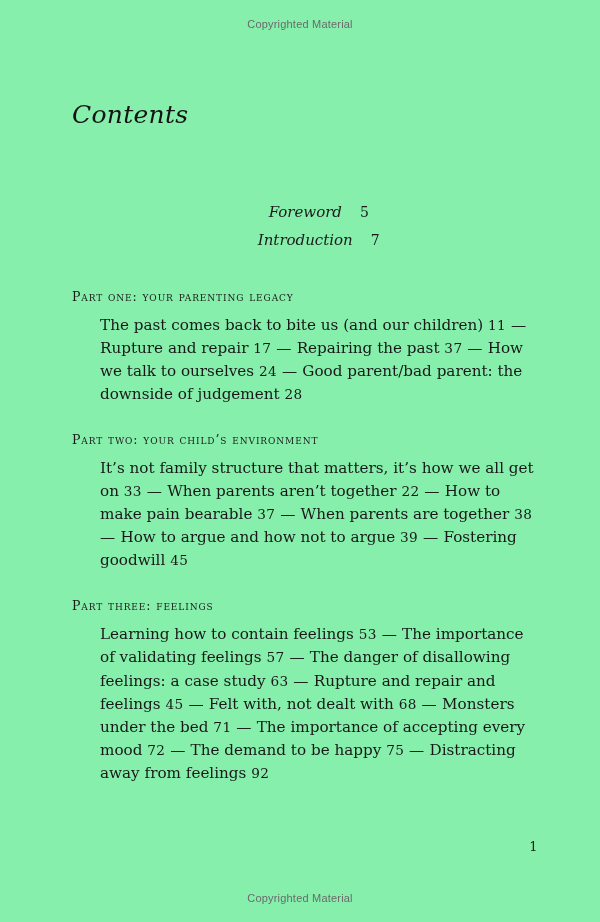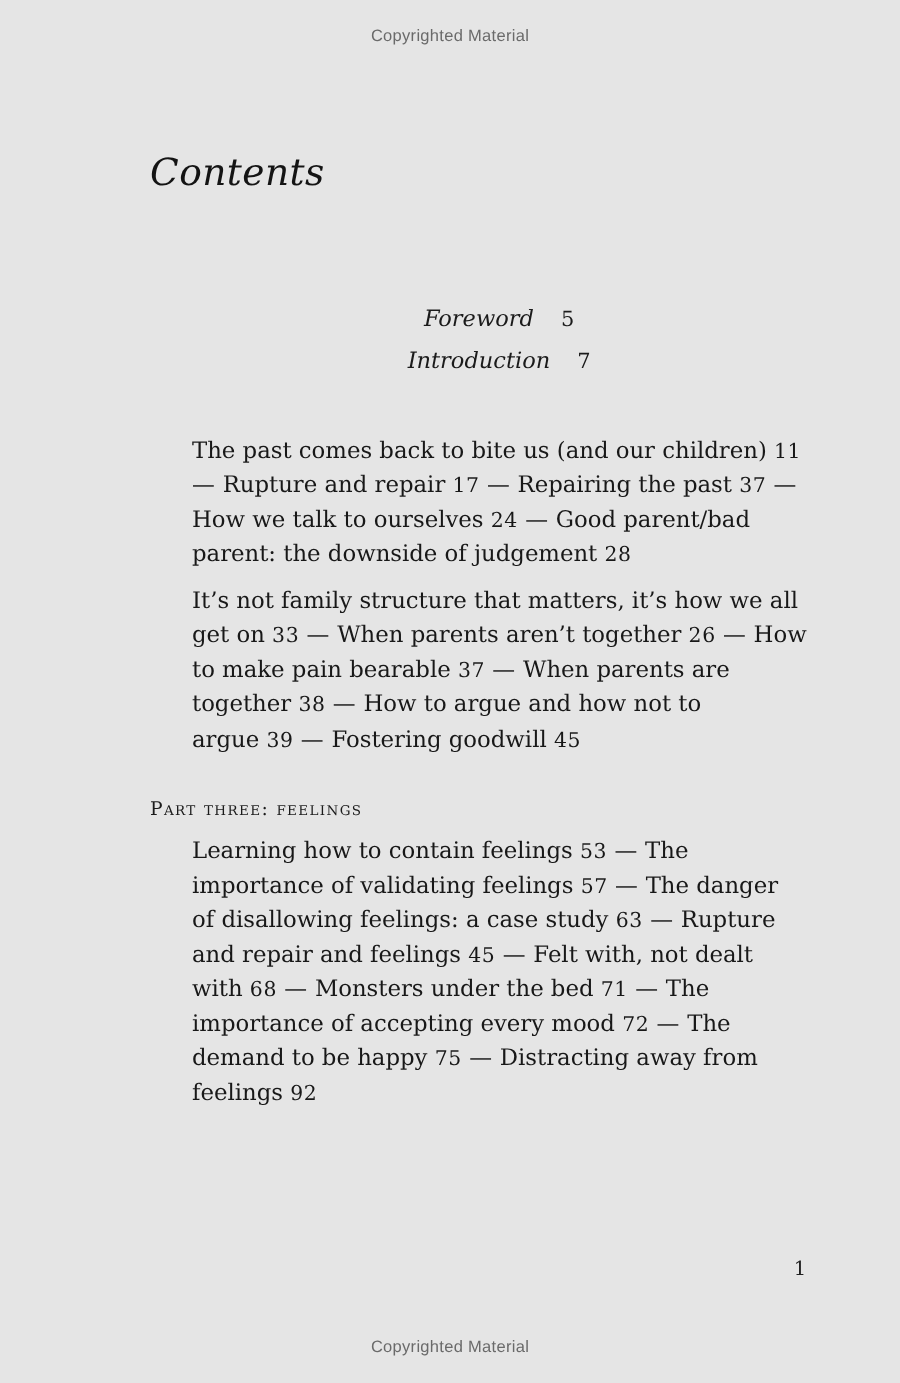--- a/index.html
+++ b/index.html
@@ -12,42 +12,41 @@
     height: 922px;
     position: relative;
     font-family: "Liberation Serif", serif;
     color: #1b1b1b;
     overflow: hidden;
   }
 
   .page {
     position: absolute;
     inset: 0;
-    background: #e5e5e5;
+    background: #86efac;
   }
 
   .watermark {
     position: absolute;
     left: 0;
     right: 0;
     text-align: center;
     font-family: "Liberation Sans", sans-serif;
     font-size: 11px;
     letter-spacing: 0.2px;
     color: #6a6a6a;
   }
   .watermark.top { top: 18px; }
   .watermark.bottom { bottom: 18px; }
 
   .content {
     position: absolute;
     left: 72px;
     right: 62px;
     top: 100px;
-    margin-left: 28px;
   }
 
   .title {
     font-family: "DejaVu Serif", serif;
     font-style: italic;
     font-size: 25px;
     font-weight: 400;
     letter-spacing: 0.3px;
     margin: 0 0 70px 0;
     color: #141414;
@@ -127,38 +126,40 @@
     <div class="front-matter">
       <div class="fm-row">
         <span>Foreword</span><span class="fm-page">5</span>
       </div>
       <div class="fm-row">
         <span>Introduction</span><span class="fm-page">7</span>
       </div>
     </div>
 
     <div class="part">
+      <div class="part-head">PART ONE: YOUR PARENTING LEGACY</div>
       <div class="entries">
         <span>The past comes back to bite us (and our children)</span>&nbsp;<span class="pg">11</span>
         <span class="dash">—</span>
         <span>Rupture and repair</span>&nbsp;<span class="pg">17</span>
         <span class="dash">—</span>
         <span>Repairing the past</span>&nbsp;<span class="pg">37</span>
         <span class="dash">—</span>
         <span>How we talk to ourselves</span>&nbsp;<span class="pg">24</span>
         <span class="dash">—</span>
         <span>Good parent/bad parent: the downside of judgement</span>&nbsp;<span class="pg">28</span>
       </div>
     </div>
 
     <div class="part">
+      <div class="part-head">PART TWO: YOUR CHILD’S ENVIRONMENT</div>
       <div class="entries">
         <span>It’s not family structure that matters, it’s how we all get on</span>&nbsp;<span class="pg">33</span>
         <span class="dash">—</span>
-        <span>When parents aren’t together</span>&nbsp;<span class="pg">26</span>
+        <span>When parents aren’t together</span>&nbsp;<span class="pg">22</span>
         <span class="dash">—</span>
         <span>How to make pain bearable</span>&nbsp;<span class="pg">37</span>
         <span class="dash">—</span>
         <span>When parents are together</span>&nbsp;<span class="pg">38</span>
         <span class="dash">—</span>
         <span>How to argue and how not to argue</span>&nbsp;<span class="pg">39</span>
         <span class="dash">—</span>
         <span>Fostering goodwill</span>&nbsp;<span class="pg">45</span>
       </div>
     </div>

